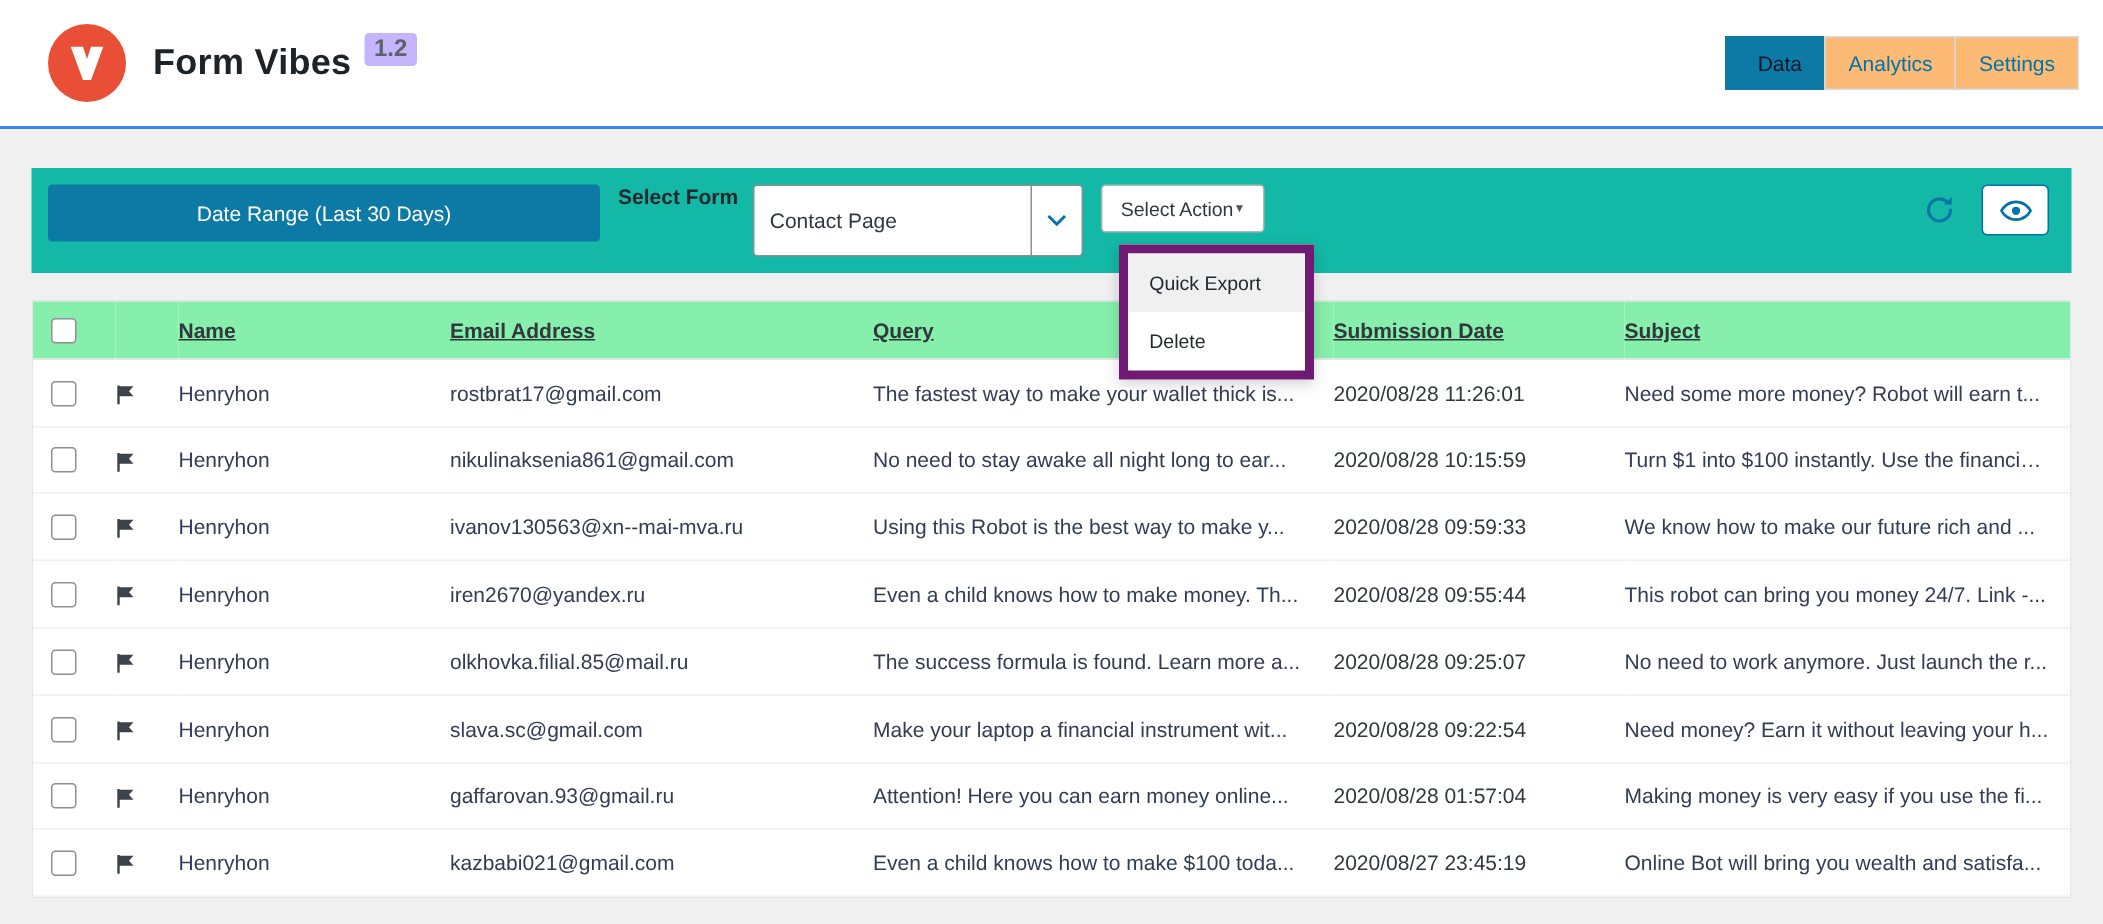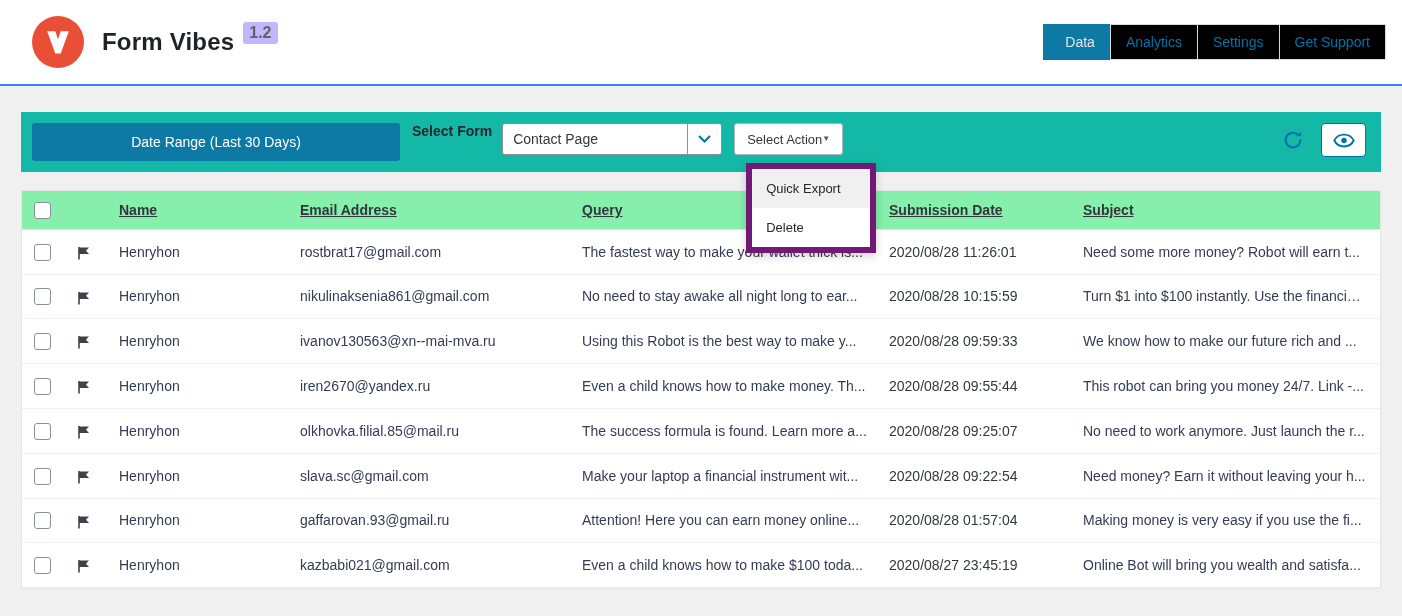--- a/index.html
+++ b/index.html
@@ -25,37 +25,37 @@
   .logo{width:52px;height:52px;flex:0 0 auto;}
   .app-title{font-size:24px;font-weight:700;color:#1d2327;margin-left:18px;letter-spacing:.2px;}
   .version-badge{
     margin-left:9px;transform:translateY(-9px);
     background:#c4b5fd;color:#5f6368;font-size:16px;font-weight:700;
     padding:2px 6px;border-radius:3px;
   }
   .tabs{margin-left:auto;display:flex;}
   .tab{
     padding:9px 15px;font-size:14px;color:var(--accent);
-    background:#000000;border:1px solid #d7dade;margin-left:-1px;cursor:pointer;
+    background:#fdba74;border:1px solid #d7dade;margin-left:-1px;cursor:pointer;
     white-space:nowrap;
   }
-  .tab.active{background:var(--primary);border-color:var(--primary);color:#e5e5e5;padding-left:21px;}
+  .tab.active{background:var(--primary);border-color:var(--primary);color:#0f172a;padding-left:21px;}
   
   .toolbar{
     margin:26px 21px 18px;background:#14b8a6;
     padding:11px;display:flex;align-items:flex-start;position:relative;
   }
   .date-range-btn{
     width:368px;height:38px;border:none;border-radius:3px;
     background:var(--primary);color:#fff;font-size:14px;cursor:pointer;
     font-family:inherit;
   }
   .select-form-label{font-size:14px;font-weight:700;color:#23282d;margin:0 10px 0 12px;white-space:nowrap;}
   .form-select{
-    width:220px;height:32px;border:1px solid #8c8f94;border-radius:3px;
+    width:220px;height:48px;border:1px solid #8c8f94;border-radius:3px;
     background:#fff;display:flex;align-items:center;cursor:pointer;
   }
   .form-select .value{flex:1;padding-left:10px;font-size:14px;color:#32373c;}
   .form-select .chev{
     width:34px;height:100%;border-left:1px solid #8c8f94;
     display:flex;align-items:center;justify-content:center;
   }
   .action-wrap{position:relative;margin-left:12px;}
   .action-btn{
     height:32px;padding:0 12px;border:1px solid #b0b5ba;border-radius:3px;
@@ -106,21 +106,20 @@
   <svg class="logo" viewBox="0 0 48 48">
     <circle cx="24" cy="24" r="24" fill="var(--brand,#e94f37)"></circle>
     <path d="M14 14 L21.5 14 L24 21.5 L26.5 14 L34 14 L26.5 34.5 L21.5 34.5 Z" fill="#ffffff"></path>
   </svg>
   <div class="app-title">Form Vibes</div>
   <div class="version-badge">1.2</div>
   <div class="tabs">
     <div class="tab active">Data</div>
     <div class="tab">Analytics</div>
     <div class="tab">Settings</div>
-    <div class="tab">Get Support</div>
   </div>
 </div>
 
 <div class="toolbar">
   <button class="date-range-btn">Date Range (Last 30 Days)</button>
   <div class="select-form-label">Select Form</div>
   <div class="form-select">
     <div class="value">Contact Page</div>
     <div class="chev">
       <svg width="13" height="8" viewBox="0 0 13 8">

